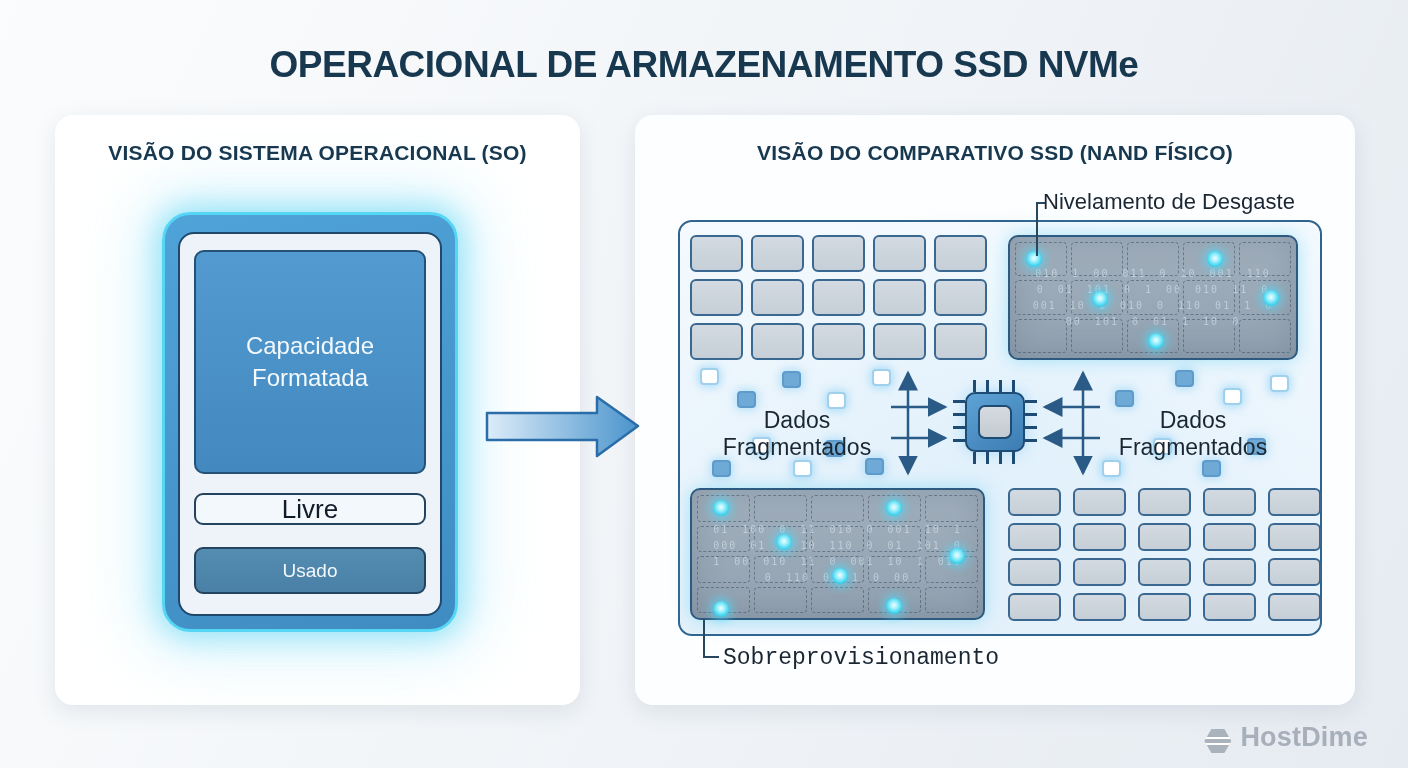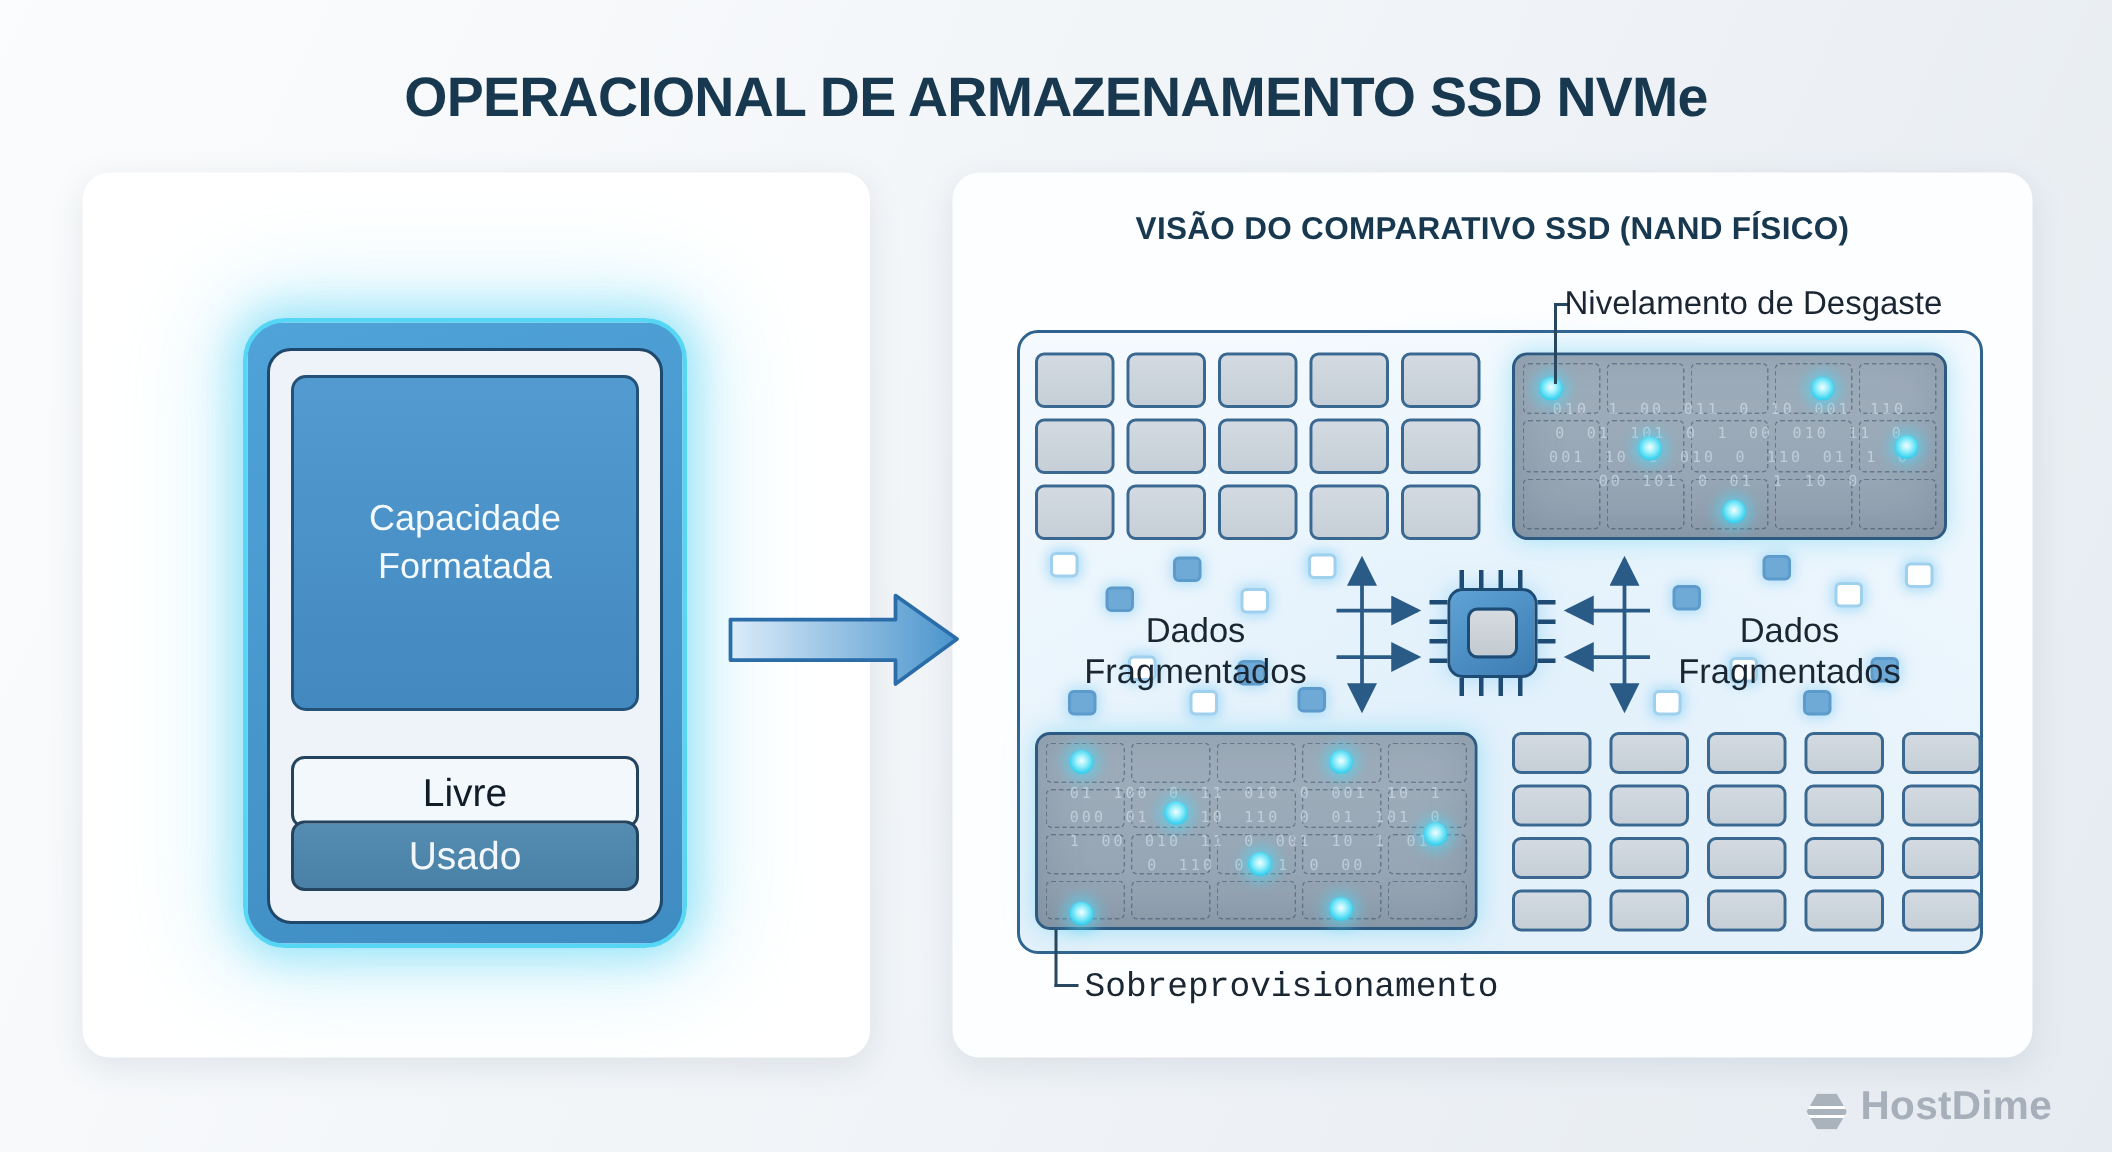--- a/index.html
+++ b/index.html
@@ -42,27 +42,27 @@
     display:flex; align-items:center; justify-content:center; text-align:center;
     border:2px solid #24435e;
   }
   .cap-box {
     top:16px; height:224px; border-radius:10px;
     background:linear-gradient(180deg,#529ad0,#4389c0);
     border-color:#235178;
     color:#f4f9fd; font-size:24px; line-height:1.35;
   }
   .free-box {
-    top:270px; height:48px; border-radius:9px;
+    top:259px; height:32px; border-radius:9px;
     background:#f2f8fc; color:#101c28; font-size:26px;
   }
   .used-box {
     top:313px; height:47px; border-radius:9px;
     background:linear-gradient(180deg,#548cb2,#4a80a6);
-    color:#f2f7fb; font-size:26px;
+    color:#f2f7fb; font-size:19px;
   }
   
   .center-arrow { position:absolute; left:480px; top:385px; z-index:4; }
   
   .panel-right .glow {
     position:absolute; left:20px; top:80px; right:20px; bottom:60px;
     background:radial-gradient(ellipse at 50% 50%, rgba(185,223,248,.85) 0%, rgba(185,223,248,0) 68%);
     z-index:0;
   }
   .board {
@@ -136,20 +136,21 @@
     background:linear-gradient(#aab3bc 0 34%, #ffffff 34% 42%, #aab3bc 42% 60%, #ffffff 60% 68%, #aab3bc 68% 100%);
   }
   .brand-text { font-size:27px; font-weight:bold; color:#a7b0ba; letter-spacing:.2px; }
 </style>
 </head>
 <body>
 
 <div class="page-title">OPERACIONAL DE ARMAZENAMENTO SSD NVMe</div>
 
 <div class="panel panel-left">
+  <div class="panel-header">VISÃO DO SISTEMA OPERACIONAL (SO)</div>
   <div class="drive">
     <div class="bezel">
       <div class="cap-box">
         <span>Capacidade Formatada</span>
       </div>
       <div class="free-box">
         <span>Livre</span>
       </div>
       <div class="used-box">
         <span>Usado</span>

